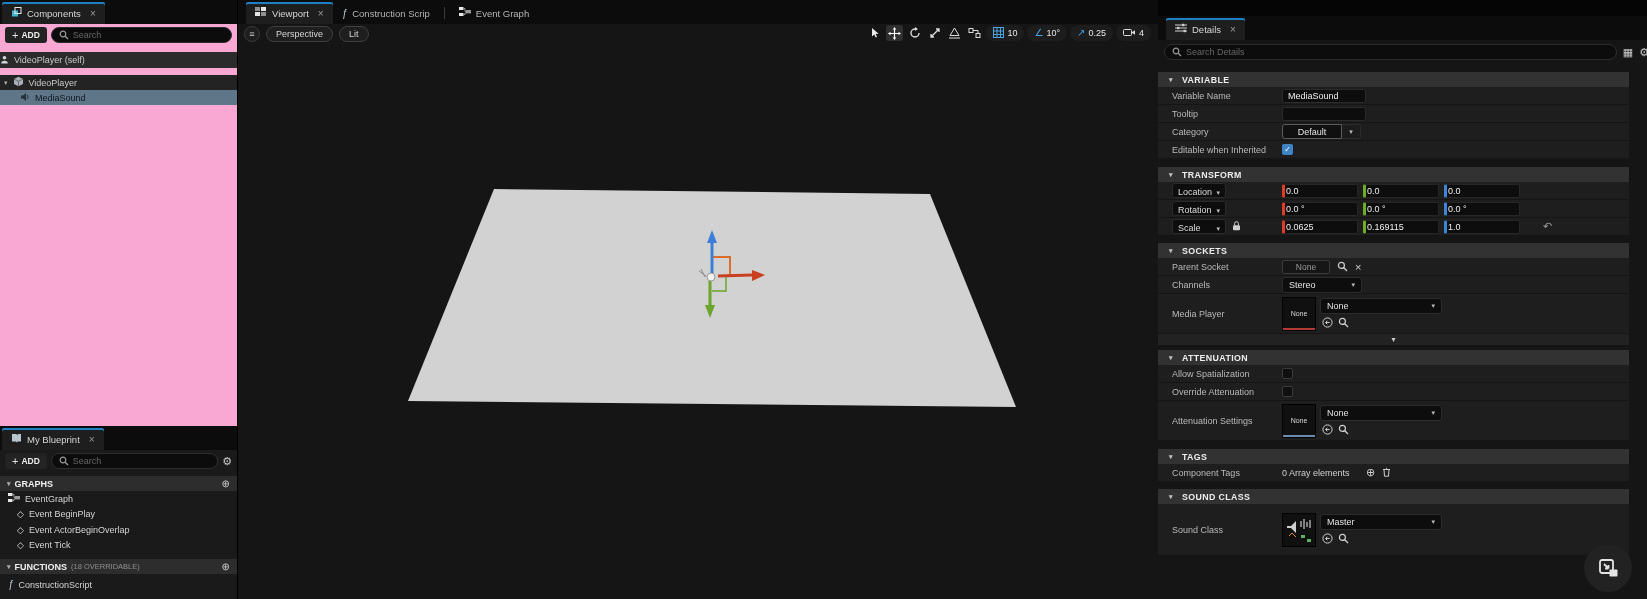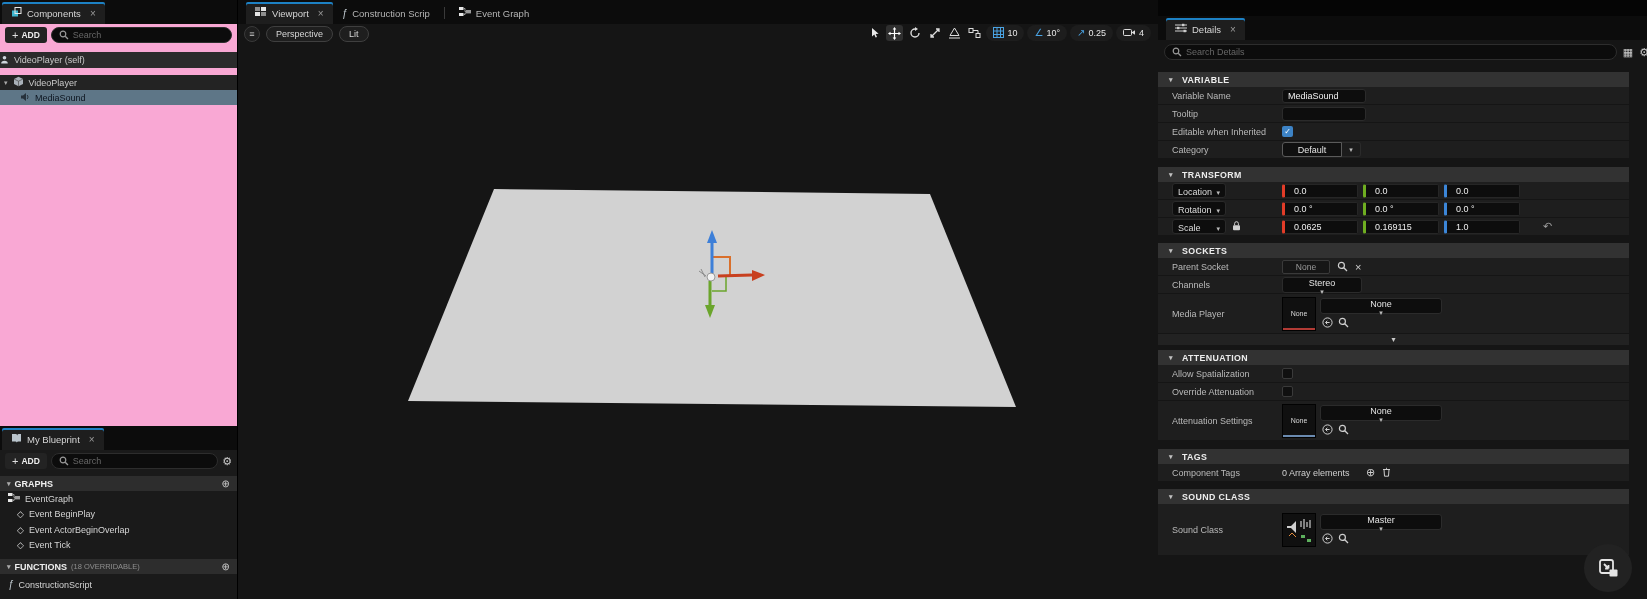--- a/index.html
+++ b/index.html
@@ -80,27 +80,27 @@
                  color:#e3e3e3; display:flex; align-items:center; justify-content:center; font-size:9px; }
   .combo .cchev { width:19px; height:15px; border:1px solid #2b2b2b; border-left:none; border-radius:0 3px 3px 0;
                   background:#1c1c1c; display:flex; align-items:center; justify-content:center; color:#bbb; font-size:7px; }
   .cb { width:11px; height:11px; border-radius:2px; display:flex; align-items:center; justify-content:center; }
   .cb.on { background:#3d83c6; color:#fff; font-size:8px; }
   .cb.off { background:#101010; border:1px solid #3a3a3a; }
   .axisdd { width:54px; height:15px; background:#0d0d0d; border:1px solid #2a2a2a; border-radius:3px;
             display:flex; align-items:flex-end; justify-content:space-between; padding:0 5px; color:#ddd; font-size:9px; }
   .axisdd .chev, .dd .chev { font-size:7px; color:#bbb; }
   .numfield { width:76px; height:14px; background:#0d0d0d; border:1px solid #262626; border-radius:2px;
-              display:flex; align-items:center; padding-left:9px; color:#efefef; font-size:9px; margin-right:5px; }
+              display:flex; align-items:center; padding-left:1px; color:#efefef; font-size:9px; margin-right:5px; }
   .nf-x { border-left:3px solid #e23c28; } .nf-y { border-left:3px solid #6fae21; } .nf-z { border-left:3px solid #3c86d8; }
   .reset { position:absolute; left:385px; color:#9f9f9f; font-size:11px; }
   .sockbox { width:48px; height:14px; border:1px solid #3a3a3a; border-radius:2px; background:#161616;
              color:#9a9a9a; font-size:8.5px; display:flex; align-items:center; justify-content:center; margin-right:7px; }
   .dd { height:16px; background:#0d0d0d; border:1px solid #2b2b2b; border-radius:3px; display:flex;
-        align-items:center; justify-content:space-between; padding:0 6px; color:#e3e3e3; font-size:9px;flex-direction:column; }
+        align-items:center; justify-content:space-between; padding:0 6px; color:#e3e3e3; font-size:9px; }
   .dd.w80 { width:80px; } .dd.w122 { width:122px; }
   .thumb { width:34px; height:34px; background:#101010; border:1px solid #020202; position:relative;
            display:flex; align-items:center; justify-content:center; color:#d7d7d7; font-size:7px; flex-shrink:0; }
   .thumb .bar { position:absolute; left:0; right:0; bottom:0; height:2px; }
   .bar.red { background:#b23b35; } .bar.blue { background:#6b8bb0; }
   .assetright { margin-left:4px; display:flex; flex-direction:column; gap:3px; }
   .assetbtns { display:flex; gap:5px; align-items:center; padding-left:2px; }
   .expander { height:12px; margin-right:18px; background:#222; display:flex; align-items:center;
               justify-content:center; color:#c9c9c9; font-size:8px; border-bottom:1px solid #151515; }
   .arrval { color:#cfcfcf; font-size:9px; }
@@ -401,30 +401,30 @@
   </div>
   <div class="drow">
     <div class="dlabel">Variable Name</div>
     <input class="tinput" style="width: 84px;" value="MediaSound">
   </div>
   <div class="drow">
     <div class="dlabel">Tooltip</div>
     <input class="tinput" style="width: 84px;" value="">
   </div>
   <div class="drow">
-    <div class="dlabel">Editable when Inherited</div>
-    <div class="cb on">
-      <span>✓</span>
-    </div>
-  </div>
-  <div class="drow">
     <div class="dlabel">Category</div>
     <div class="combo">
       <div class="cbox">Default</div>
       <div class="cchev">▾</div>
+    </div>
+  </div>
+  <div class="drow">
+    <div class="dlabel">Editable when Inherited</div>
+    <div class="cb on">
+      <span>✓</span>
     </div>
   </div>
 
   <div class="dheader" style="margin-top:8px">
     <span class="chev">▾</span>
     <span>TRANSFORM</span>
   </div>
   <div class="drow">
     <div class="dlabel" style="display:flex;align-items:center;">
       <div class="axisdd">

